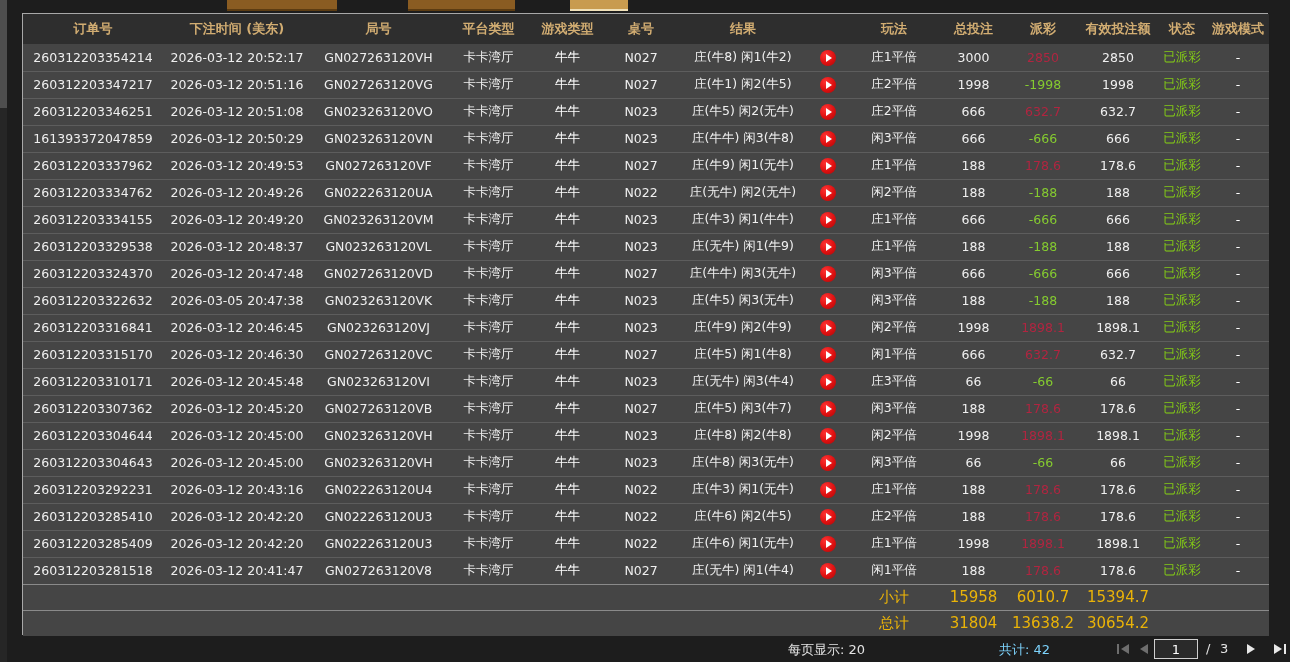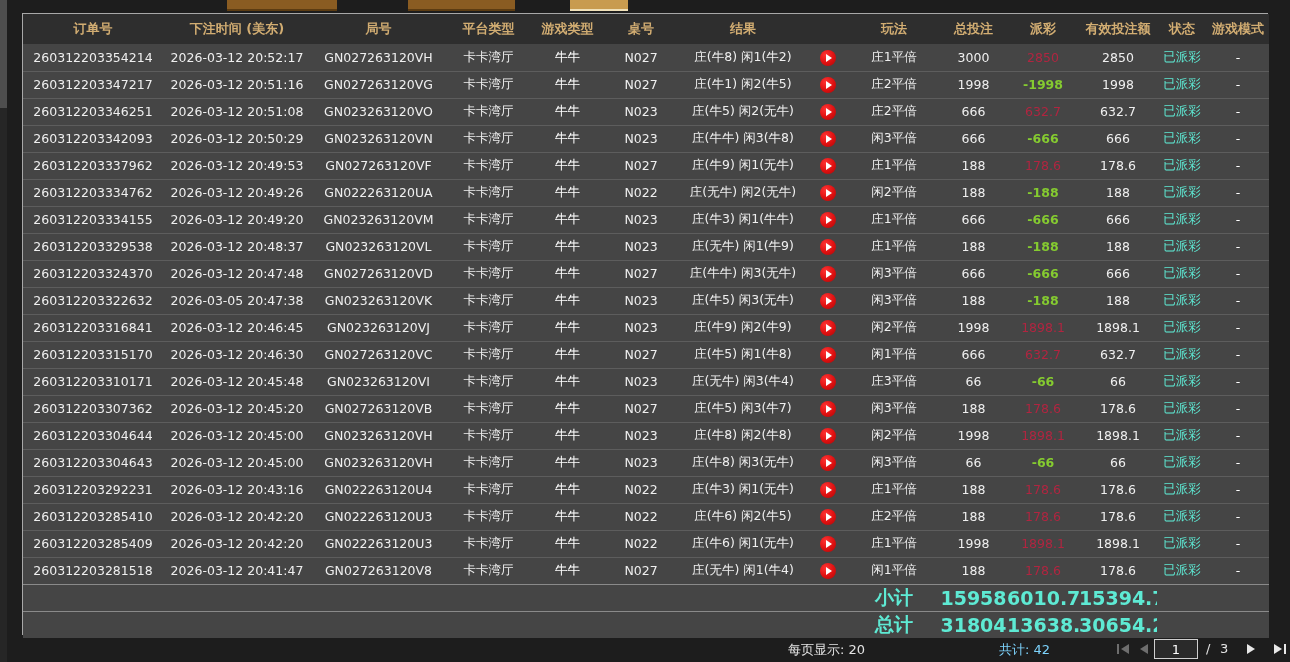--- a/index.html
+++ b/index.html
@@ -26,24 +26,24 @@
   }
   table { width:100%; border-collapse:collapse; table-layout:fixed; }
   th, td { text-align:center; overflow:hidden; white-space:nowrap; }
   thead tr { height:30px; background:#2e2e2e; }
   th { color:#d2ad72; font-size:13px; font-weight:bold; }
   tbody tr { height:27px; background:#454545; border-top:1px solid #5d5d5d;margin-left:48px; }
   tbody tr:first-child { border-top:none; }
   td { font-size:12.5px; color:#efefef; }
   td.dim { color:#ffffff; }
   td.payout.win { color:#b02540; }
-  td.payout.lose { color:#85cb30;font-weight:bold; }
-  td.status { color:#5eead4; }
+  td.payout.lose { color:#85cb30; }
+  td.status { color:#84cc16; }
   tfoot tr { height:26px; background:#454545; border-top:1px solid #8a8a8a; }
-  tfoot td { color:#5eead4; font-weight:bold; font-size:19px; }
+  tfoot td { color:#eab308; font-weight:normal; font-size:15px; }
 
   
   .icon-cell { padding:0; }
   .play-icon {
     display:inline-block; width:16px; height:16px; border-radius:50%;
     background:radial-gradient(circle at 35% 30%, #f33 0%, #dd1010 55%, #a80808 100%);
     position:relative; vertical-align:middle; cursor:pointer;
   }
   .play-tri {
     position:absolute; left:6px; top:4px; width:0; height:0;
@@ -171,21 +171,21 @@
     </td>
     <td>庄2平倍</td>
     <td>666</td>
     <td class="payout win">632.7</td>
     <td>632.7</td>
     <td class="status">已派彩</td>
     <td class="dim">-</td>
   </tr>
 
   <tr>
-    <td>260312203342093</td>
+    <td>161393372047859</td>
     <td>2026-03-12 20:50:29</td>
     <td>GN023263120VN</td>
     <td>卡卡湾厅</td>
     <td class="dim">牛牛</td>
     <td>N023</td>
     <td>庄(牛牛) 闲3(牛8)</td>
     <td class="icon-cell">
       <span class="play-icon"><span class="play-tri"></span></span>
     </td>
     <td>闲3平倍</td>

